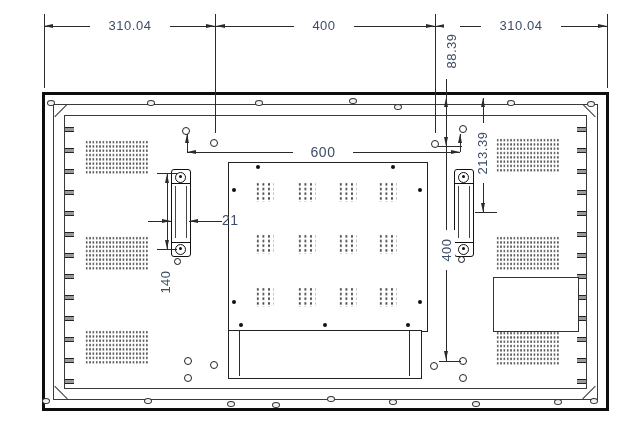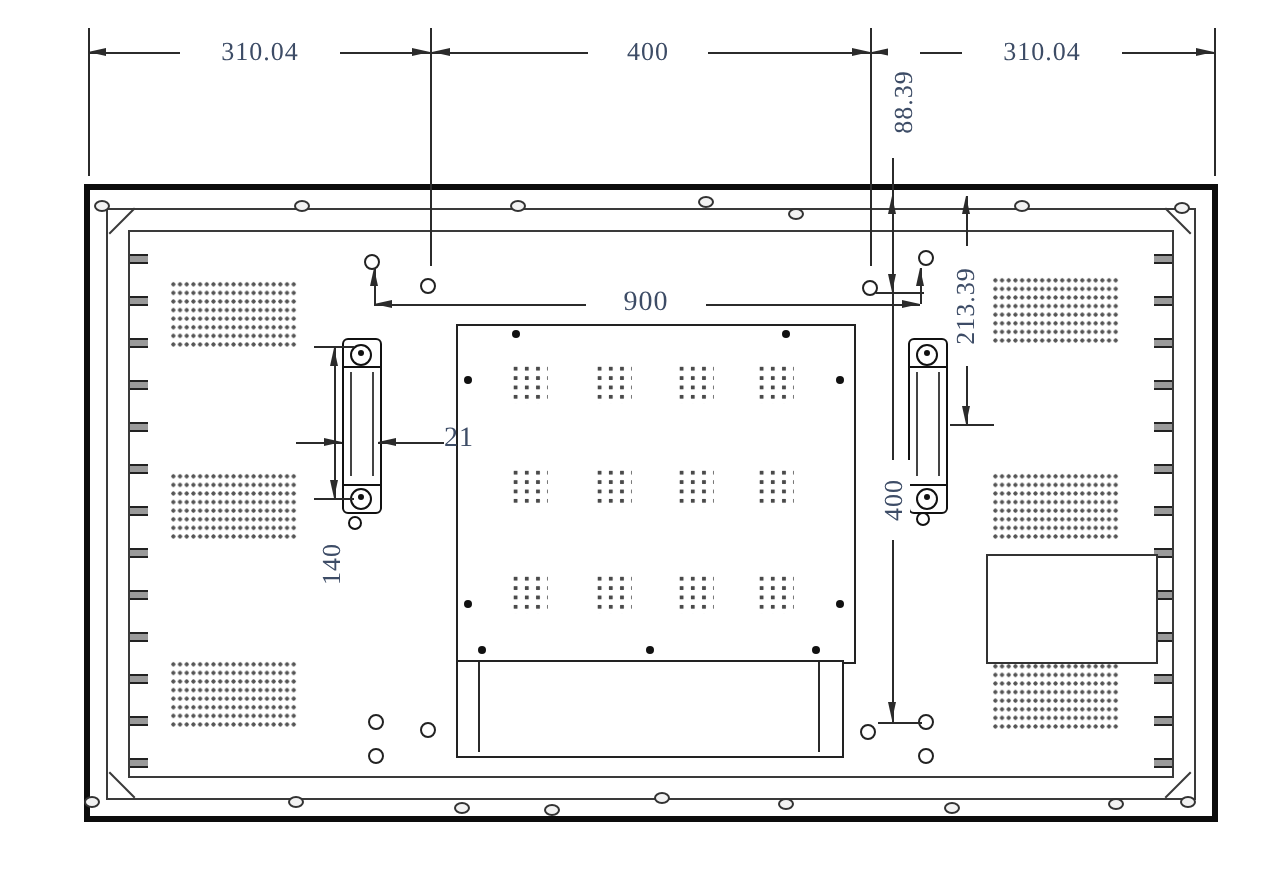--- a/index.html
+++ b/index.html
@@ -1,17 +1,17 @@
 <!DOCTYPE html>
 <html><head>
 <meta charset="utf-8">
 <style>
   html,body{margin:0;padding:0;background:#fff;}
   .canvas{position:relative;width:636px;height:436px;background:#fff;overflow:hidden;
-          font-family:Liberation Serif, serif;}
+          font-family:Liberation Sans, sans-serif;}
   .abs{position:absolute;}
   
   .outer-frame{border:3px solid #0d0d0d;}
   .thin{border:1px solid #3a3a3a;}
   .hline{background:#2b2b2b;height:1px;}
   .vline{background:#2b2b2b;width:1px;}
   .chamfer{height:1px;background:#3a3a3a;width:18px;}
   
   .vents{background-image:radial-gradient(circle,#555 0.9px,transparent 1.15px);
          background-size:3.35px 4.3px;}
@@ -181,21 +181,21 @@
   <div class="abs hline" style="left:475px;top:212px;width:22px;"></div>
   <div class="abs dim-text rot" style="left:453px;top:145px;width:60px;">213.39</div>
 
   <div class="abs hline" style="left:187px;top:152px;width:273px;"></div>
   <div class="abs arr-l" style="left:187px;top:150px;"></div>
   <div class="abs arr-r" style="left:451px;top:150px;"></div>
   <div class="abs vline" style="left:187px;top:134px;height:18px;"></div>
   <div class="abs vline" style="left:460px;top:134px;height:18px;"></div>
   <div class="abs arr-u" style="left:185px;top:134px;"></div>
   <div class="abs arr-u" style="left:458px;top:134px;"></div>
-  <div class="abs dim-text" style="left:293px;top:144px;width:60px;font-size:14px;">900</div>
+  <div class="abs dim-text" style="left:293px;top:144px;width:60px;font-size:14px;">600</div>
 
   <div class="abs vline" style="left:167px;top:174px;height:75px;"></div>
   <div class="abs arr-u" style="left:165px;top:174px;"></div>
   <div class="abs arr-d" style="left:165px;top:240px;"></div>
   <div class="abs hline" style="left:157px;top:173px;width:20px;"></div>
   <div class="abs hline" style="left:157px;top:249px;width:20px;"></div>
   <div class="abs dim-text rot" style="left:146px;top:274px;width:40px;background:transparent;">140</div>
 
   <div class="abs hline" style="left:148px;top:221px;width:23px;"></div>
   <div class="abs arr-r" style="left:162px;top:219px;"></div>

